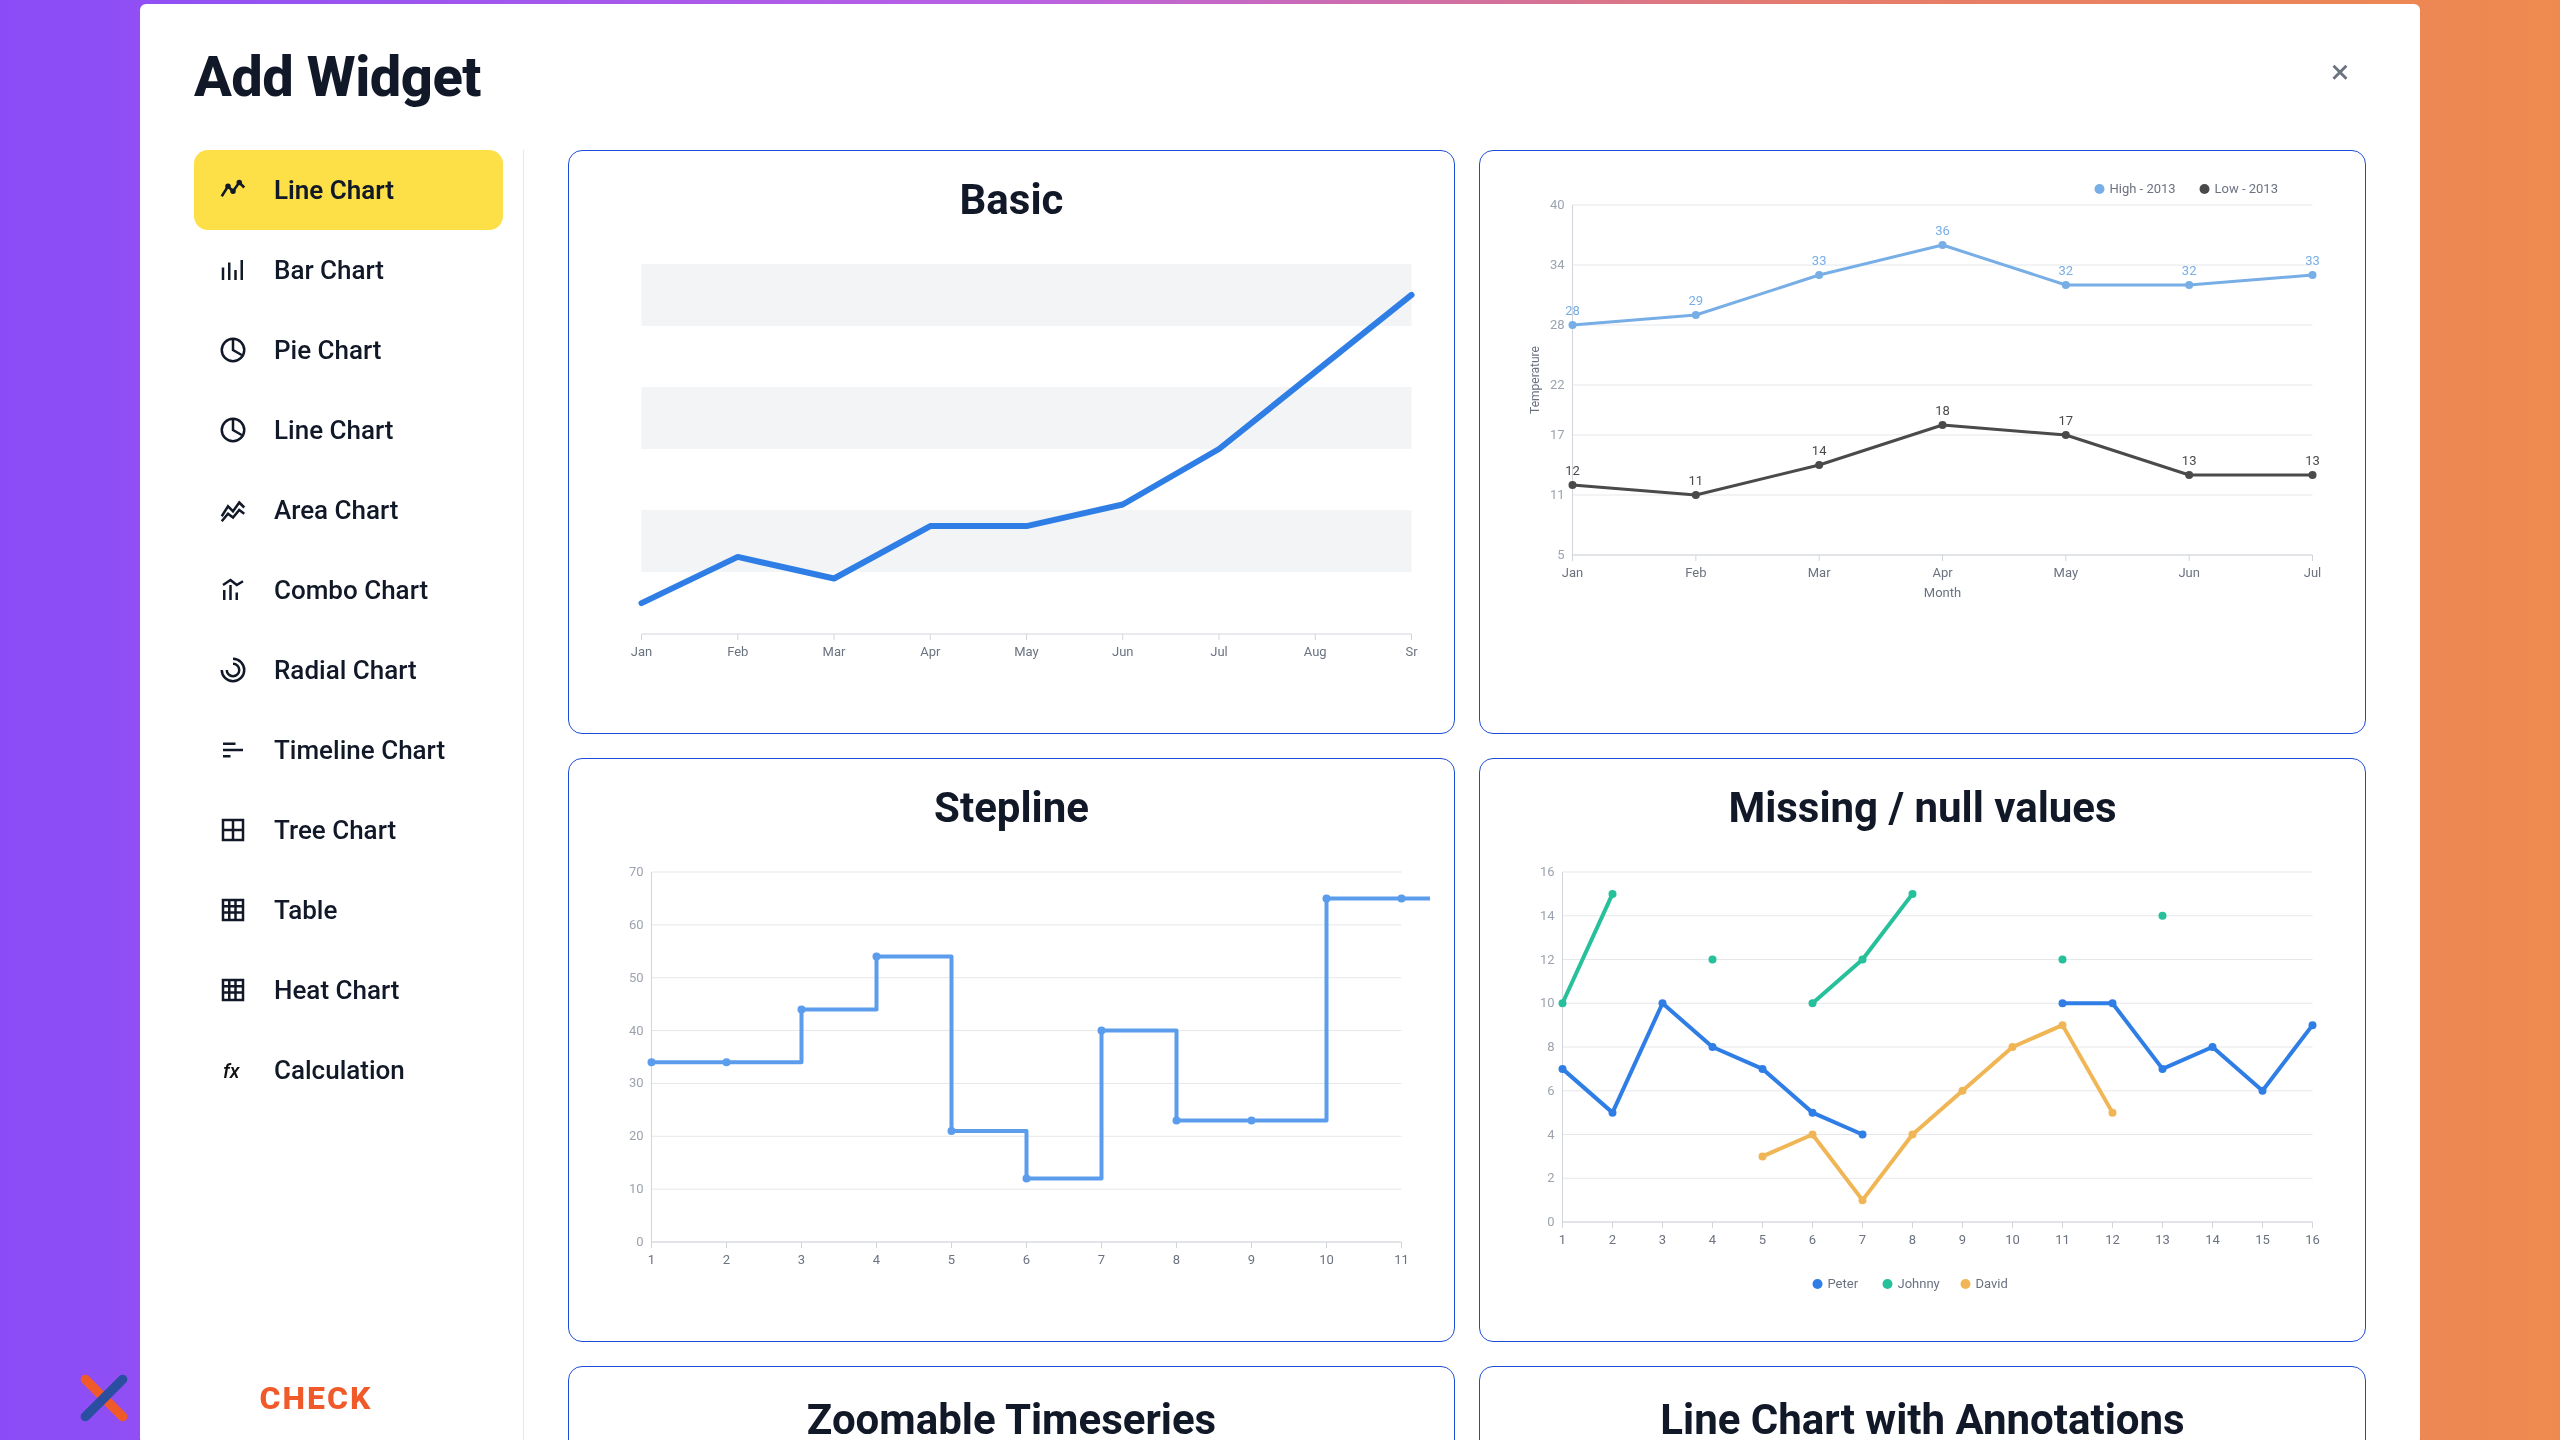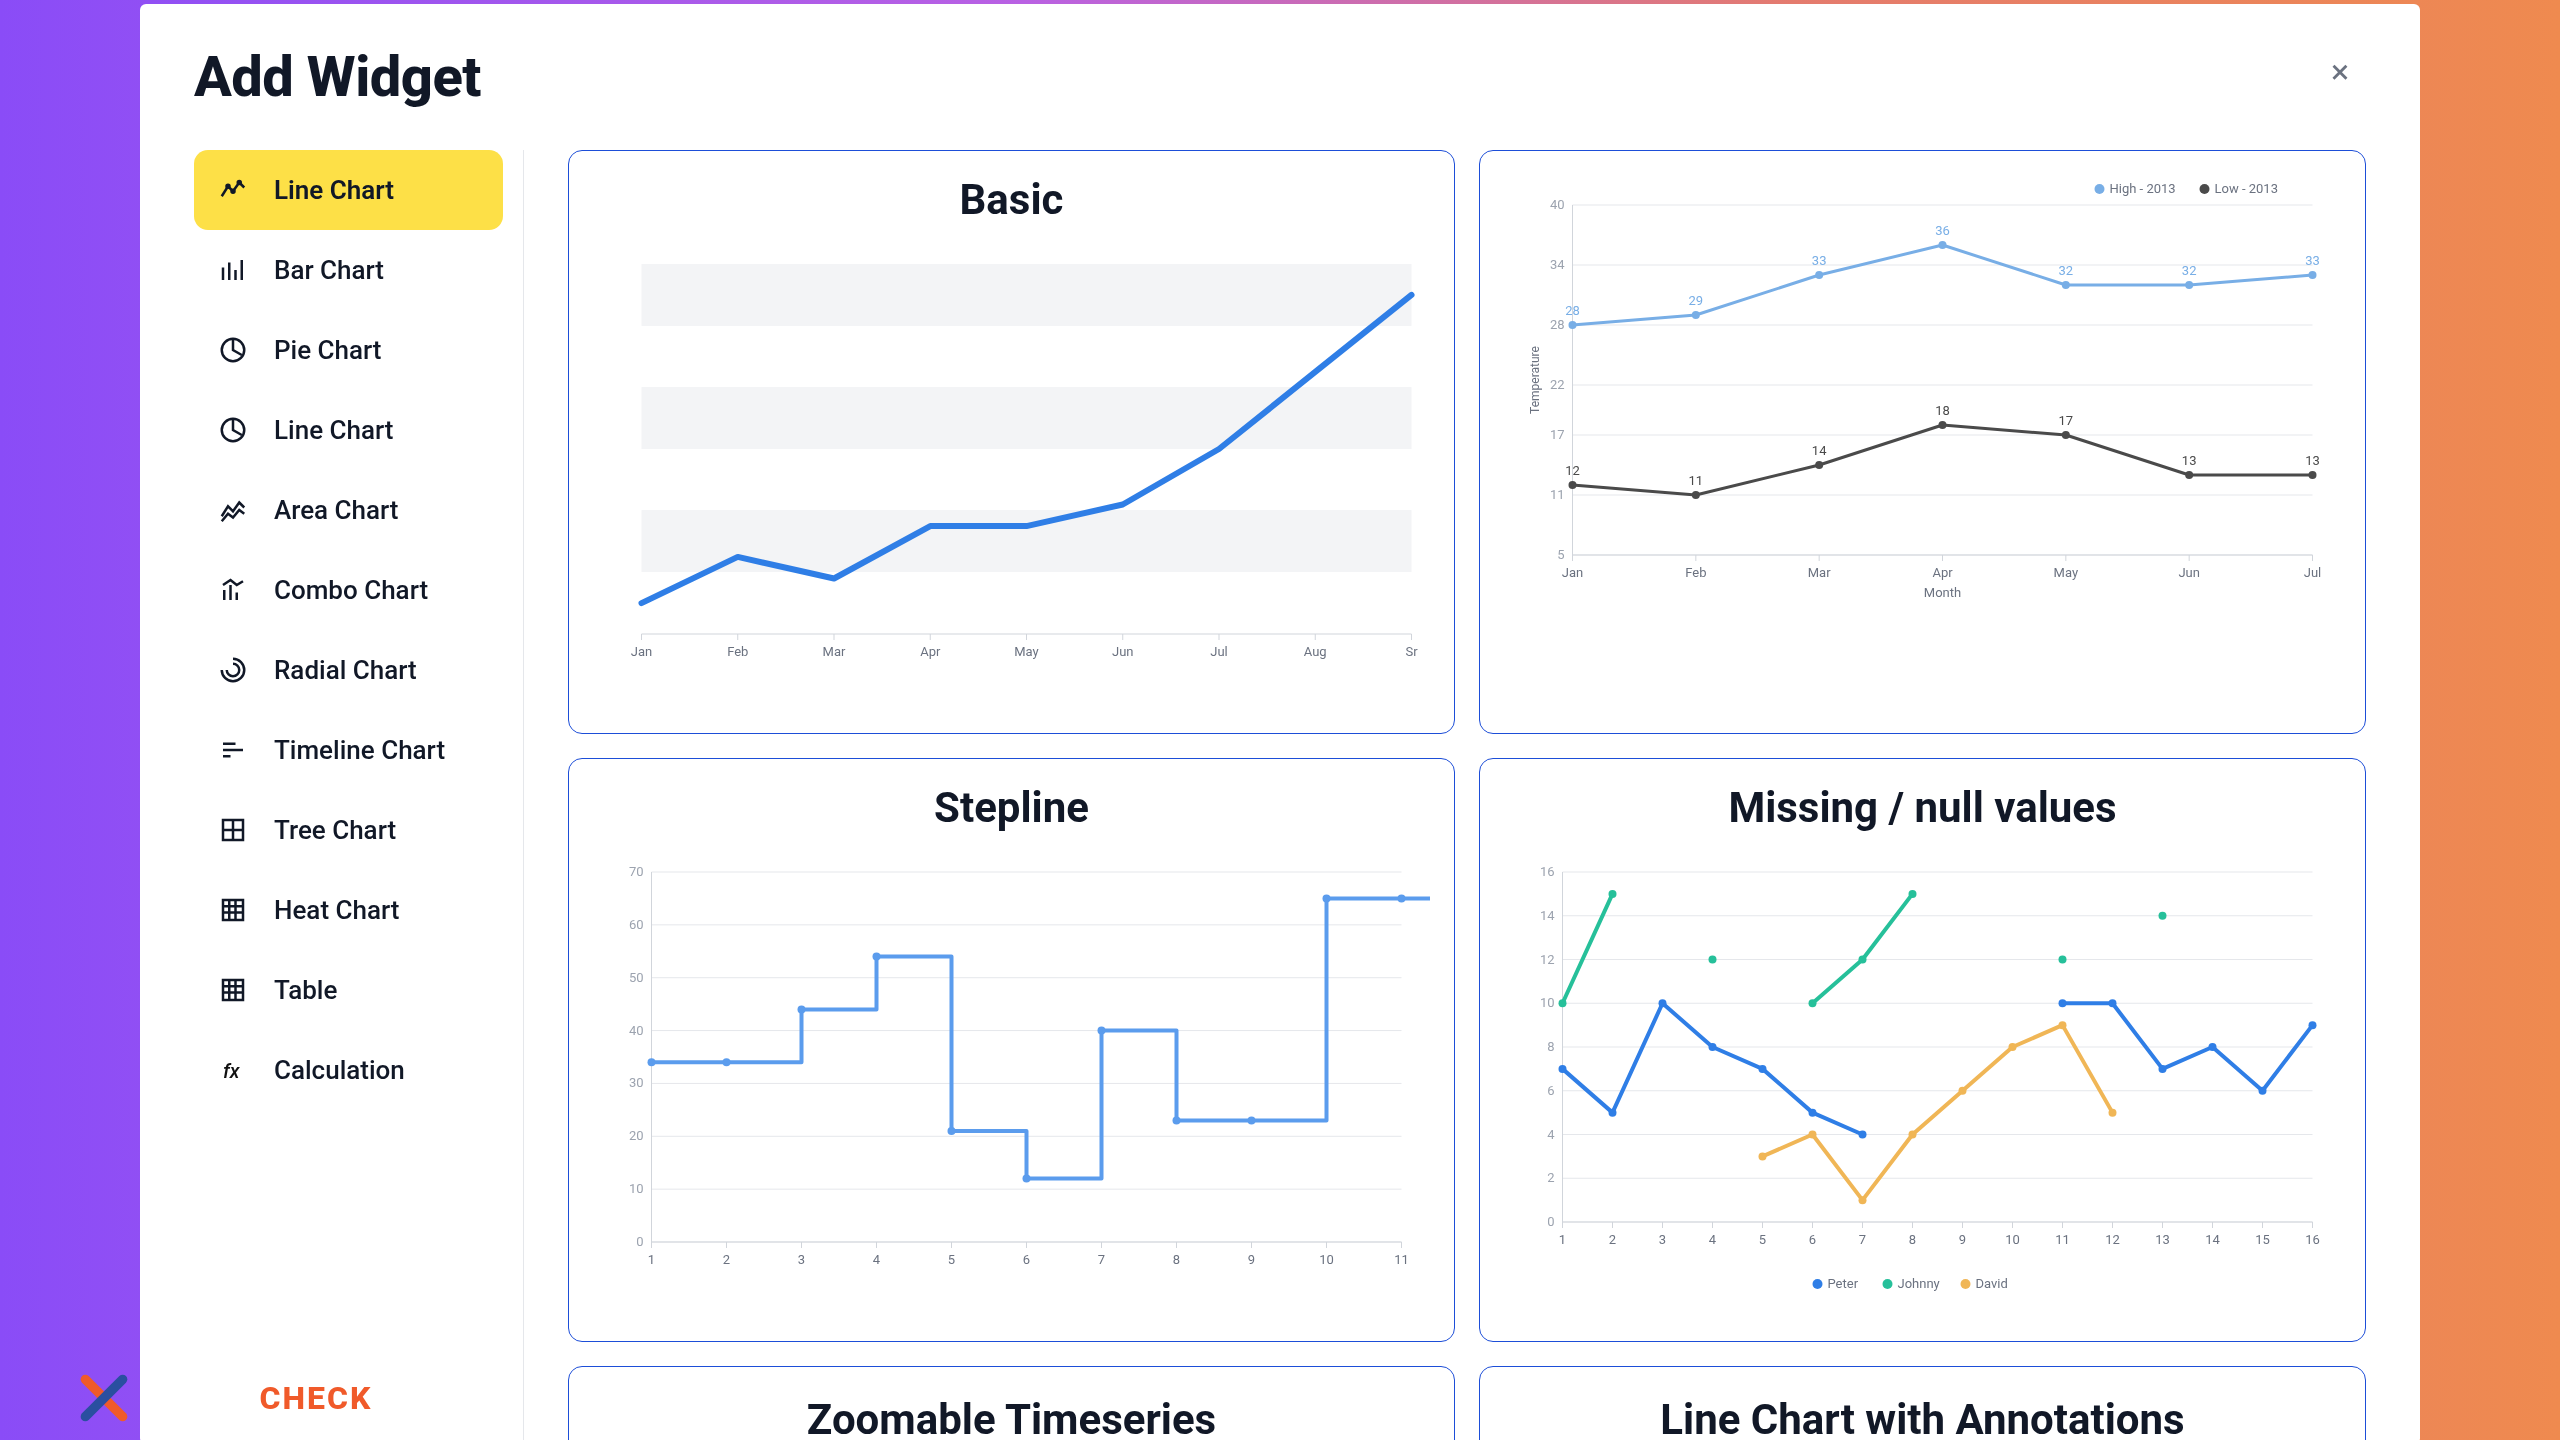--- a/index.html
+++ b/index.html
@@ -214,33 +214,33 @@
       <div class="side-item">
         <span class="icon">
             <svg viewBox="0 0 24 24">
               <rect x="4" y="4" width="16" height="16"></rect>
               <line x1="4" y1="9" x2="20" y2="9"></line>
               <line x1="4" y1="14" x2="20" y2="14"></line>
               <line x1="9" y1="4" x2="9" y2="20"></line>
               <line x1="14" y1="4" x2="14" y2="20"></line>
             </svg>
           </span>
-        <span>Heat Chart</span>
+        <span>Table</span>
       </div>
       <div class="side-item">
         <span class="icon">
             <svg viewBox="0 0 24 24">
               <rect x="4" y="4" width="16" height="16"></rect>
               <line x1="4" y1="9" x2="20" y2="9"></line>
               <line x1="4" y1="14" x2="20" y2="14"></line>
               <line x1="9" y1="4" x2="9" y2="20"></line>
               <line x1="14" y1="4" x2="14" y2="20"></line>
             </svg>
           </span>
-        <span>Table</span>
+        <span>Heat Chart</span>
       </div>
       <div class="side-item">
         <span class="icon">
             <svg viewBox="0 0 24 24">
               <text x="4" y="18" font-style="italic" font-size="16" fill="#111" stroke="none">fx</text>
             </svg>
           </span>
         <span>Calculation</span>
       </div>
     </div>

